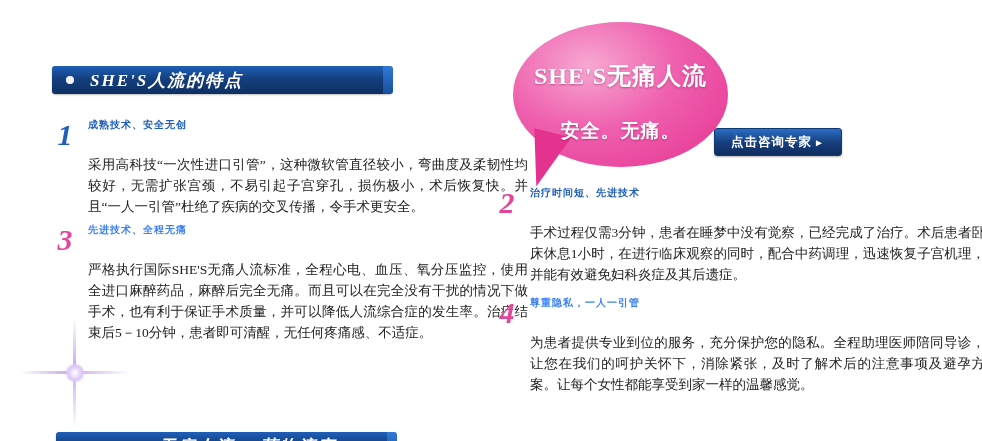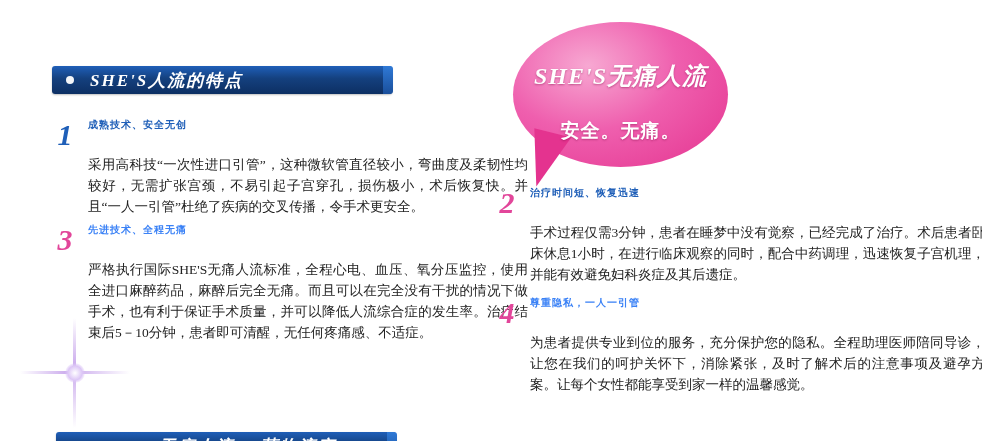--- a/index.html
+++ b/index.html
@@ -145,21 +145,20 @@
     transform: rotate(14deg);
   }
   .bubble .btitle {
     position: absolute;
     left: 0;
     top: 38px;
     width: 215px;
     text-align: center;
     color: #ffffff;
     font-family: "Liberation Serif", serif;
-    font-style: italic;
     font-weight: bold;
     font-size: 24px;
     letter-spacing: 1px;
     text-shadow: 0 1px 2px rgba(140,20,80,0.5);
     white-space: nowrap;
   }
   .bubble .bsub {
     position: absolute;
     left: 0;
     top: 96px;
@@ -254,24 +253,27 @@
     <span class="h pink">先进技术、全程无痛</span>
     <p class="p">严格执行国际SHE'S无痛人流标准，全程心电、血压、氧分压监控，使用全进口麻醉药品，麻醉后完全无痛。而且可以在完全没有干扰的情况下做手术，也有利于保证手术质量，并可以降低人流综合症的发生率。治疗结束后5－10分钟，患者即可清醒，无任何疼痛感、不适症。</p>
   </div>
 
   <div class="bubble">
     <span class="tail"></span>
     <span class="btitle">SHE'S无痛人流</span>
     <span class="bsub">安全。无痛。</span>
   </div>
 
+  <div class="consult-btn">
+    <span>点击咨询专家</span><span class="arrow">►</span>
+  </div>
 
   <div class="item" id="item-3">
     <span class="num pink">2</span>
-    <span class="h">治疗时间短、恢复迅速</span>
+    <span class="h">治疗时间短、先进技术</span>
     <p class="p">手术过程仅需3分钟，患者在睡梦中没有觉察，已经完成了治疗。术后患者卧床休息1小时，在进行临床观察的同时，配合中药调理，迅速恢复子宫机理，并能有效避免妇科炎症及其后遗症。</p>
   </div>
 
   <div class="item" id="item-4">
     <span class="num pink">4</span>
     <span class="h pink">尊重隐私，一人一引管</span>
     <p class="p">为患者提供专业到位的服务，充分保护您的隐私。全程助理医师陪同导诊，让您在我们的呵护关怀下，消除紧张，及时了解术后的注意事项及避孕方案。让每个女性都能享受到家一样的温馨感觉。</p>
   </div>
 
   <div class="sparkle">

